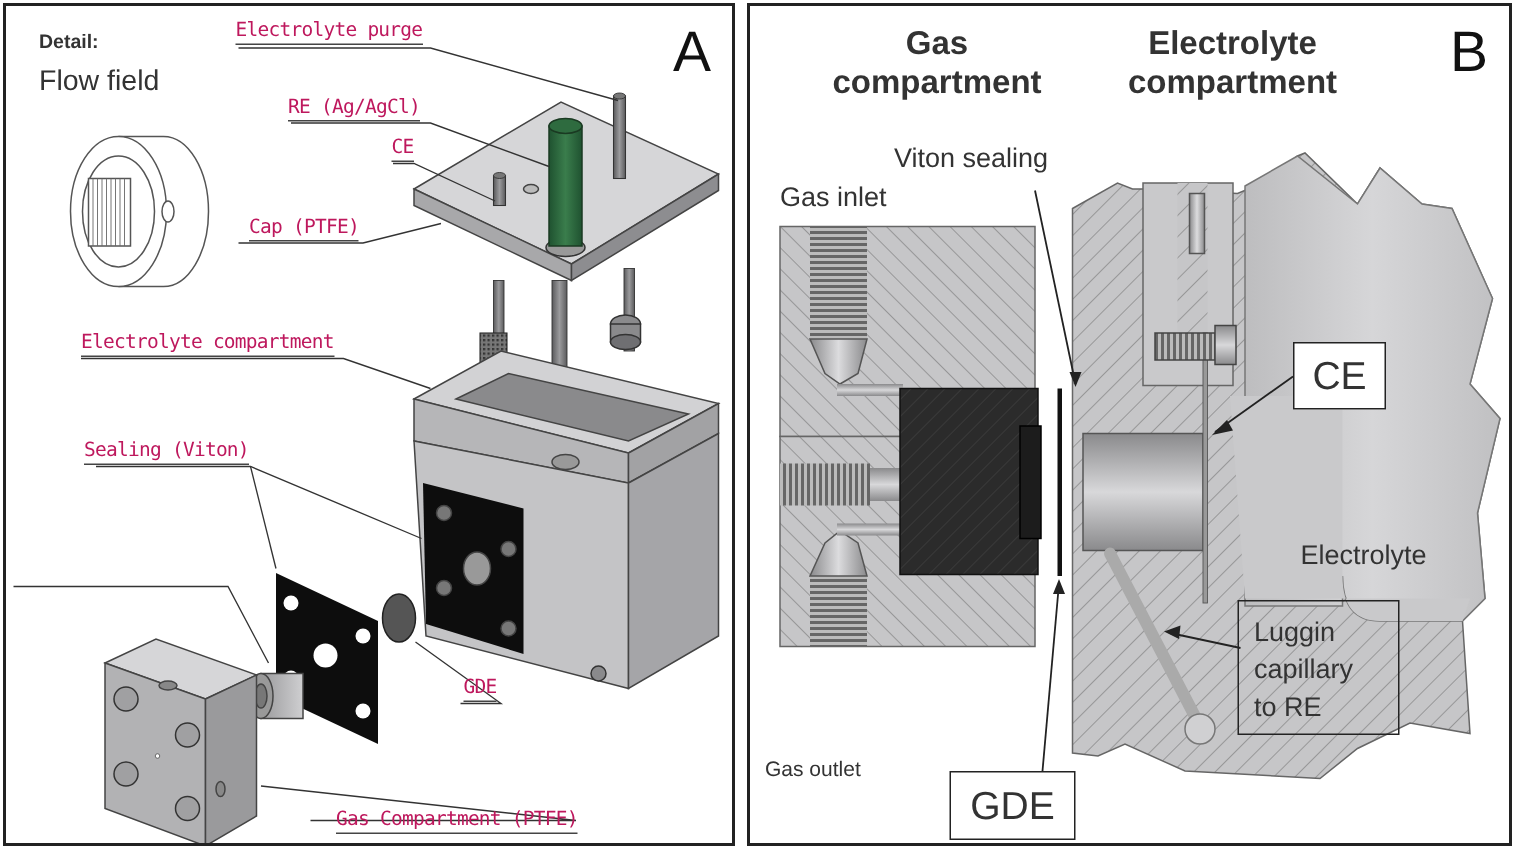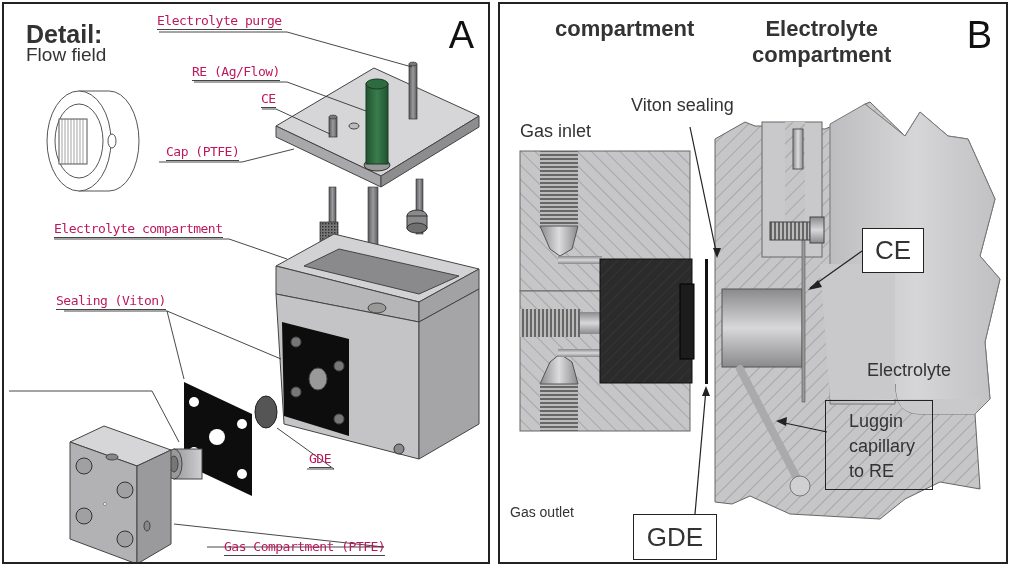--- a/index.html
+++ b/index.html
@@ -139,26 +139,26 @@
       <polyline points="155,158 238,158 290,145"></polyline>
       <polyline points="50,235 225,235 283,255"></polyline>
       <polyline points="60,307 163,307 277,355"></polyline>
       <polyline points="163,307 180,375"></polyline>
       <polyline points="5,387 148,387 175,438"></polyline>
       <polyline points="303,465 330,465 273,424"></polyline>
       <polyline points="203,543 380,543 170,520"></polyline>
     </g>
   </svg>
 
-  <div class="txt" style="left:22px;top:16px;font-size:25px;font-weight:bold;">Detail:</div>
+  <div class="txt" style="left:22px;top:16px;font-size:13px;font-weight:bold;">Detail:</div>
   <div class="txt" style="left:22px;top:40px;font-size:19px;">Flow field</div>
   <div class="letter" style="right:14px;top:10px;">A</div>
 
   <div class="cad" style="left:153px;top:9px;">Electrolyte purge</div>
-  <div class="cad" style="left:188px;top:60px;">RE (Ag/Flow)</div>
+  <div class="cad" style="left:188px;top:60px;">RE (Ag/AgCl)</div>
   <div class="cad" style="left:257px;top:87px;">CE</div>
   <div class="cad" style="left:162px;top:140px;">Cap (PTFE)</div>
   <div class="cad" style="left:50px;top:217px;">Electrolyte compartment</div>
   <div class="cad" style="left:52px;top:289px;">Sealing (Viton)</div>
   <div class="cad" style="left:305px;top:447px;">GDE</div>
   <div class="cad" style="left:220px;top:535px;">Gas Compartment (PTFE)</div>
 </div>
 
 <div id="panelB" class="panel">
   <svg width="510" height="562" viewBox="0 0 510 562">
@@ -250,36 +250,37 @@
     </g>
     <g fill="#222">
       <polygon points="217,254 213,244 221,244"></polygon>
       <polygon points="206,382 202,392 210,392"></polygon>
       <polygon points="308,286 318,276 322,283"></polygon>
       <polygon points="276,417 287,413 286,422"></polygon>
     </g>
   </svg>
 
   <div class="txt" style="left:55px;top:12px;font-size:22px;font-weight:bold;text-align:center;line-height:26px;">
+    <div>Gas</div>
     <div>compartment</div>
   </div>
   <div class="txt" style="left:252px;top:12px;font-size:22px;font-weight:bold;text-align:center;line-height:26px;">
     <div>Electrolyte</div>
     <div>compartment</div>
   </div>
   <div class="letter" style="right:14px;top:10px;">B</div>
 
-  <div class="txt" style="left:96px;top:91px;font-size:18px;margin-left:35px;">Viton sealing</div>
+  <div class="txt" style="left:96px;top:91px;font-size:18px;">Viton sealing</div>
   <div class="txt" style="left:20px;top:117px;font-size:18px;">Gas inlet</div>
   <div class="txt" style="left:10px;top:500px;font-size:14px;">Gas outlet</div>
 
 
   <div class="boxed" style="left:362px;top:224px;width:62px;height:45px;line-height:42px;">CE</div>
   <div class="txt" style="left:367px;top:356px;font-size:18px;">Electrolyte</div>
 
-  <div class="boxed" style="left:325px;top:396px;width:108px;height:90px;font-size:18px;text-align:left;padding:8px 23px;line-height:25px;background:transparent;">
+  <div class="boxed" style="left:325px;top:396px;width:108px;height:90px;font-size:18px;text-align:left;padding:8px 10px;line-height:25px;background:transparent;">
     <div>Luggin</div>
     <div>capillary</div>
     <div>to RE</div>
   </div>
 
   <div class="boxed" style="left:133px;top:510px;width:84px;height:46px;line-height:44px;">GDE</div>
 </div>
 
 </body></html>

